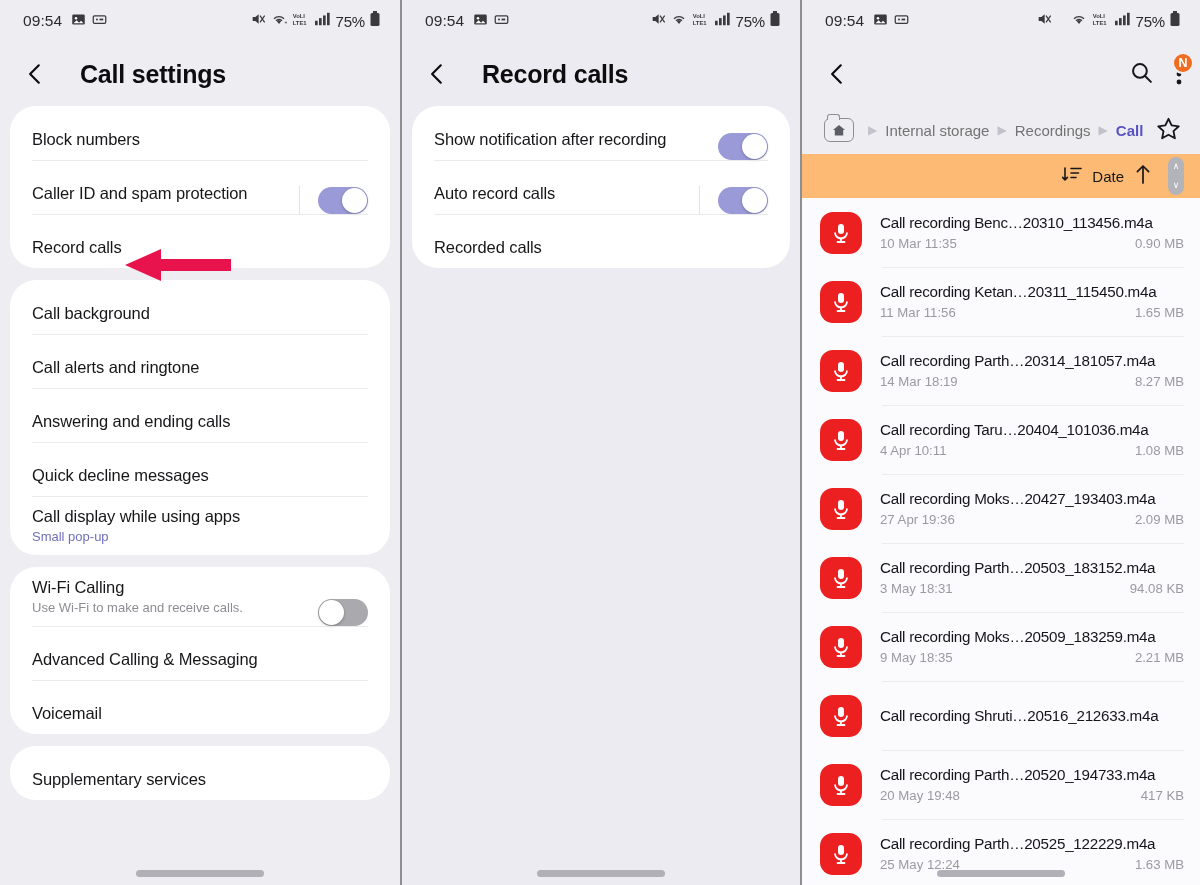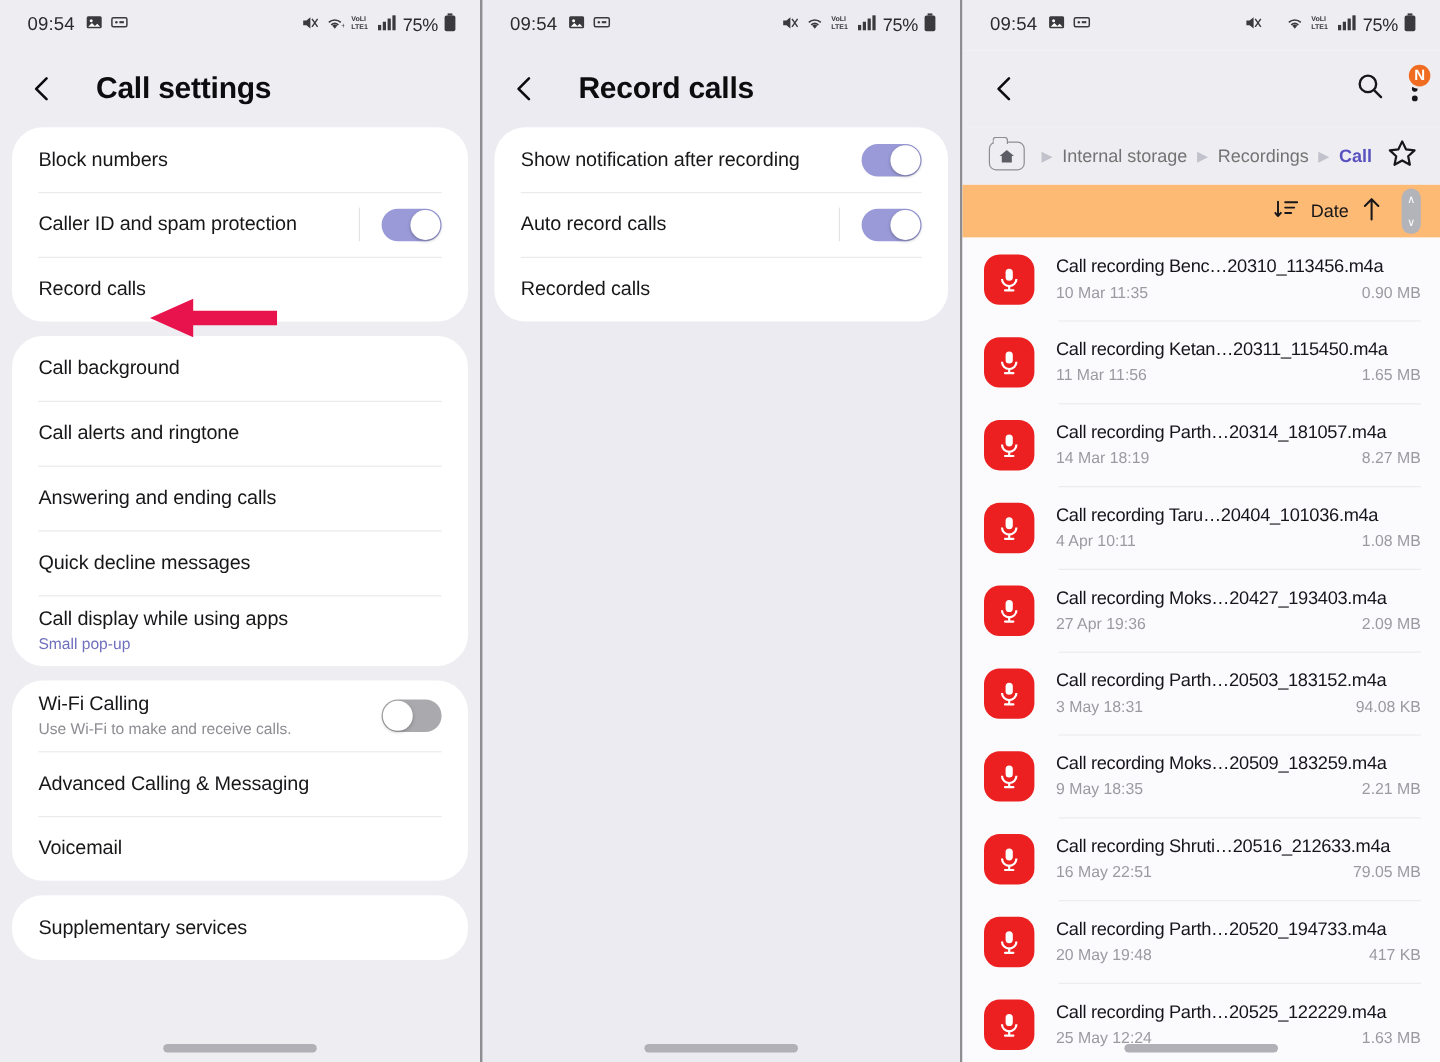--- a/index.html
+++ b/index.html
@@ -35,21 +35,21 @@
     font-size: 25px; font-weight: 700; color: #0d0d0f; margin-left: 32px;
     letter-spacing: -.2px;
   }
 
   
   .card {
     background: #fff; border-radius: 26px; margin: 0 10px 12px 10px;
     overflow: hidden;
   }
   .row {
-    display: flex; align-items: center; min-height: 54px;
+    display: flex; align-items: flex-end; min-height: 54px;
     padding: 0 22px; position: relative;
   }
   .row + .row::before {
     content: ""; position: absolute; left: 22px; right: 22px; top: 0;
     height: 1px; background: #eaeaec;
   }
   .row-texts { flex: 1 1 auto; padding: 11px 0; }
   .row-title { font-size: 16.5px; color: #17171a; letter-spacing: -.1px; }
   .row-sub { font-size: 13px; color: #8d8d93; margin-top: 3px; }
   .row-sub.accent { color: #6f6fbd; }
@@ -643,24 +643,20 @@
       <div class="file-row">
         <span class="mic-icon">
             <svg width="20" height="22" viewBox="0 0 20 22">
               <rect x="7" y="2" width="6" height="10" rx="3" fill="#fff"></rect>
               <path d="M4 10.5a6 6 0 0012 0" stroke="#fff" stroke-width="1.8" fill="none"></path>
               <path d="M10 16.5v3.5M6.5 20h7" stroke="#fff" stroke-width="1.8" stroke-linecap="round"></path>
             </svg>
           </span>
         <span class="file-texts">
           <span class="file-name">Call recording Shruti…20516_212633.m4a</span>
-          <span class="file-meta">
-            <span>16 May 22:51</span>
-            <span>79.05 MB</span>
-          </span>
         </span>
       </div>
       <div class="file-row">
         <span class="mic-icon">
             <svg width="20" height="22" viewBox="0 0 20 22">
               <rect x="7" y="2" width="6" height="10" rx="3" fill="#fff"></rect>
               <path d="M4 10.5a6 6 0 0012 0" stroke="#fff" stroke-width="1.8" fill="none"></path>
               <path d="M10 16.5v3.5M6.5 20h7" stroke="#fff" stroke-width="1.8" stroke-linecap="round"></path>
             </svg>
           </span>

